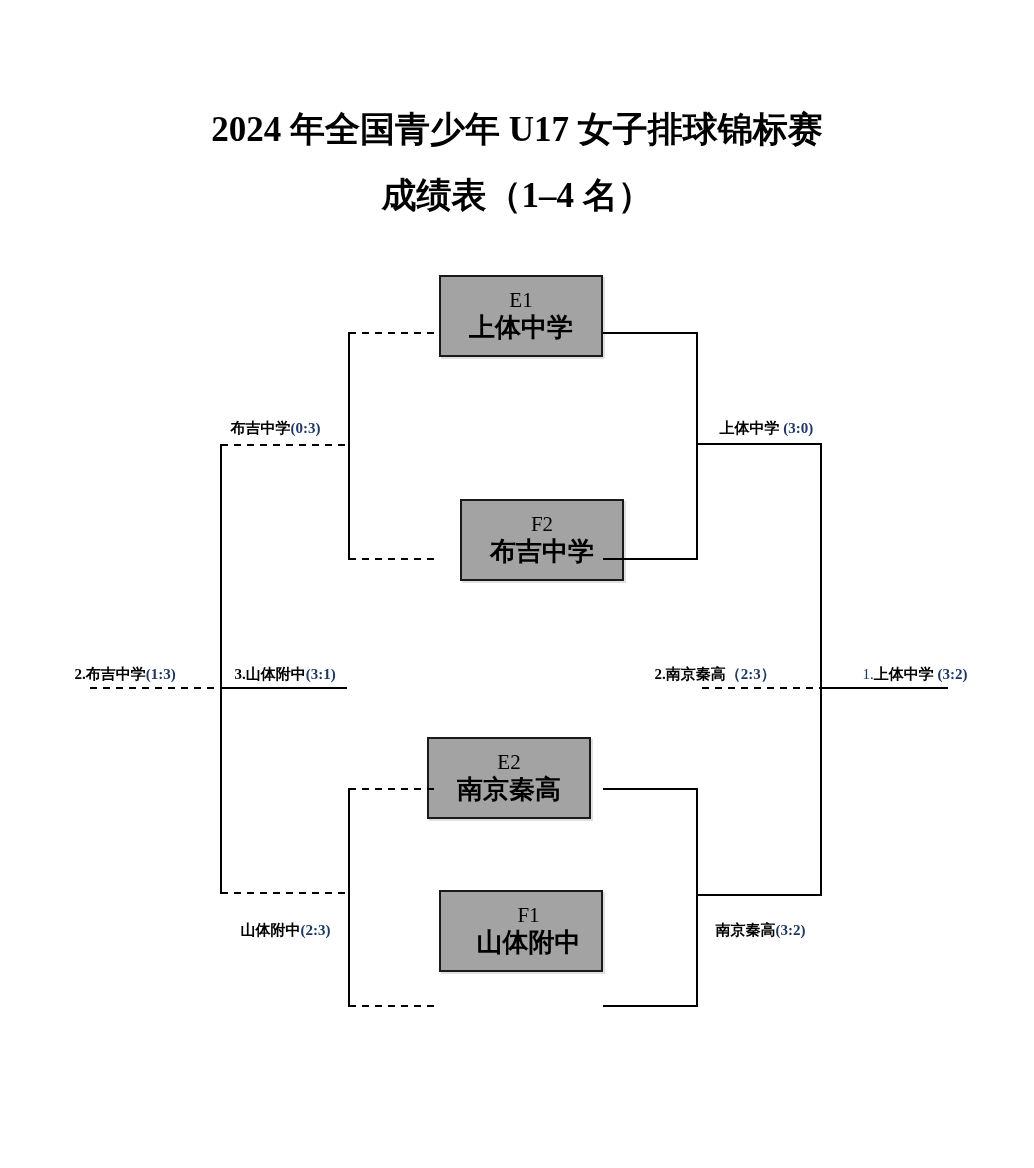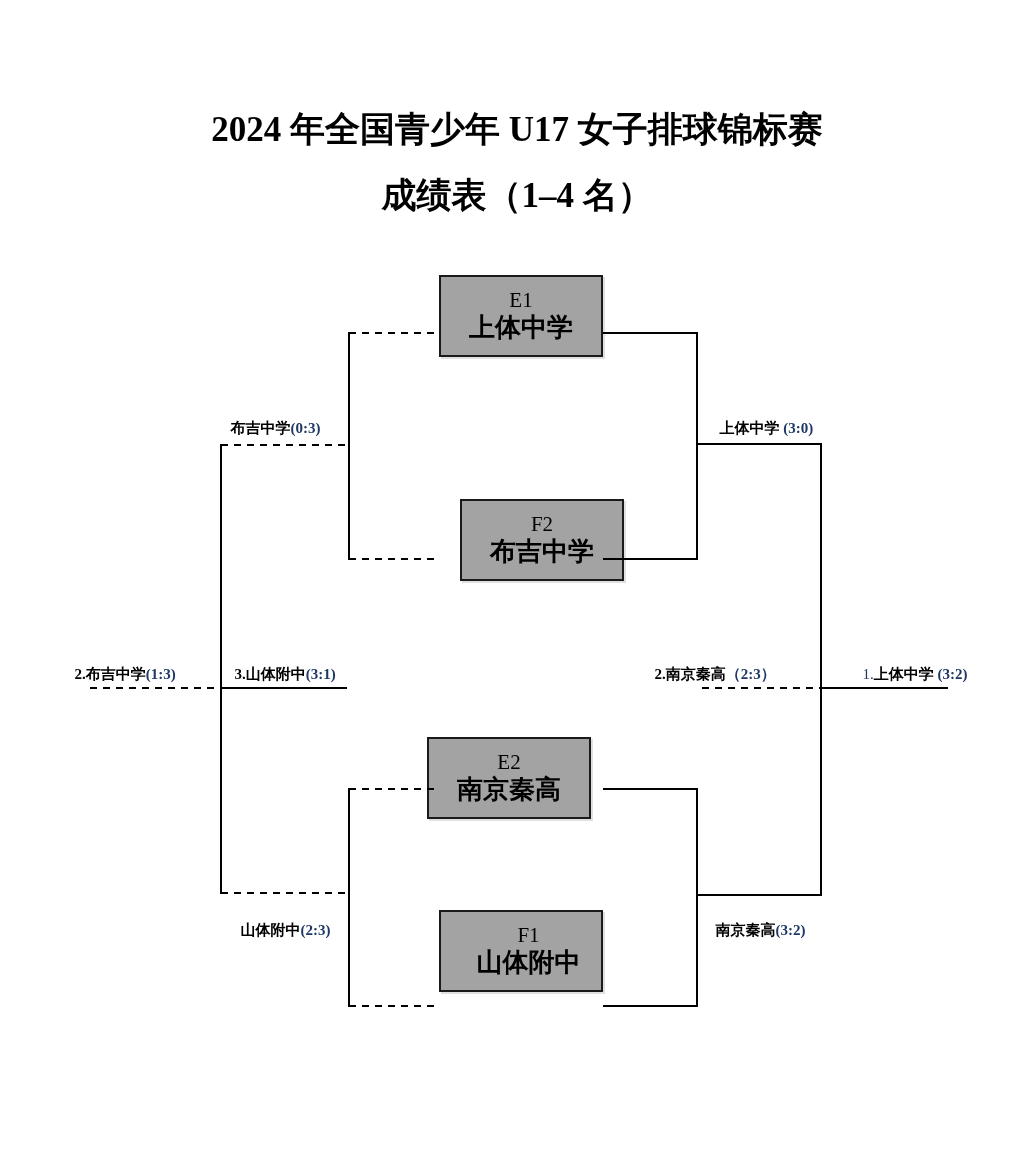--- a/index.html
+++ b/index.html
@@ -47,21 +47,21 @@
   <div class="team">上体中学</div>
 </div>
 <div class="tbox" style="left:460px; top:499px;align-items:center;">
   <div class="code">F2</div>
   <div class="team">布吉中学</div>
 </div>
 <div class="tbox" style="left:427px; top:721px;margin-top:16px;">
   <div class="code">E2</div>
   <div class="team">南京秦高</div>
 </div>
-<div class="tbox" style="left:439px; top:910px;padding-left:15px;">
+<div class="tbox" style="left:439px; top:890px;padding-left:15px;">
   <div class="code">F1</div>
   <div class="team">山体附中</div>
   </div>
 
 <div class="dh" style="left:349px; top:332px; width:90px;"></div>
 <div class="dh" style="left:349px; top:558px; width:90px;"></div>
 <div class="dh" style="left:349px; top:788px; width:90px;"></div>
 <div class="dh" style="left:349px; top:1005px; width:90px;"></div>
 <div class="dh" style="left:221px; top:444px; width:128px;"></div>
 <div class="dh" style="left:221px; top:892px; width:128px;"></div>

